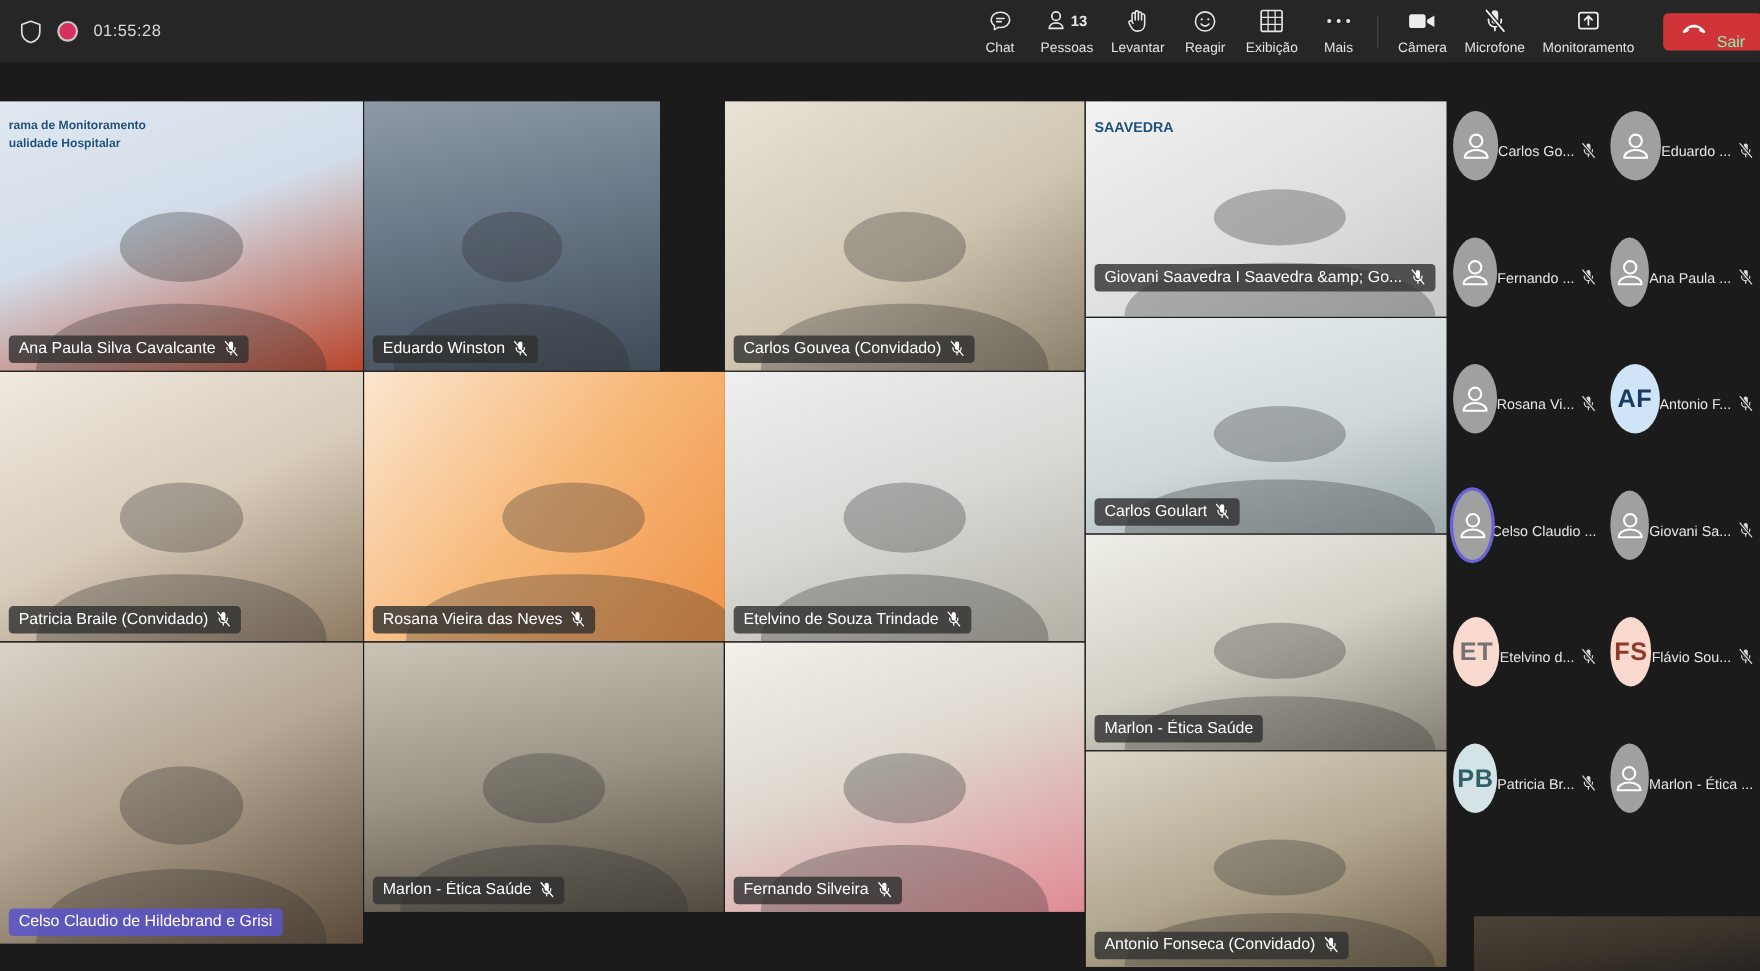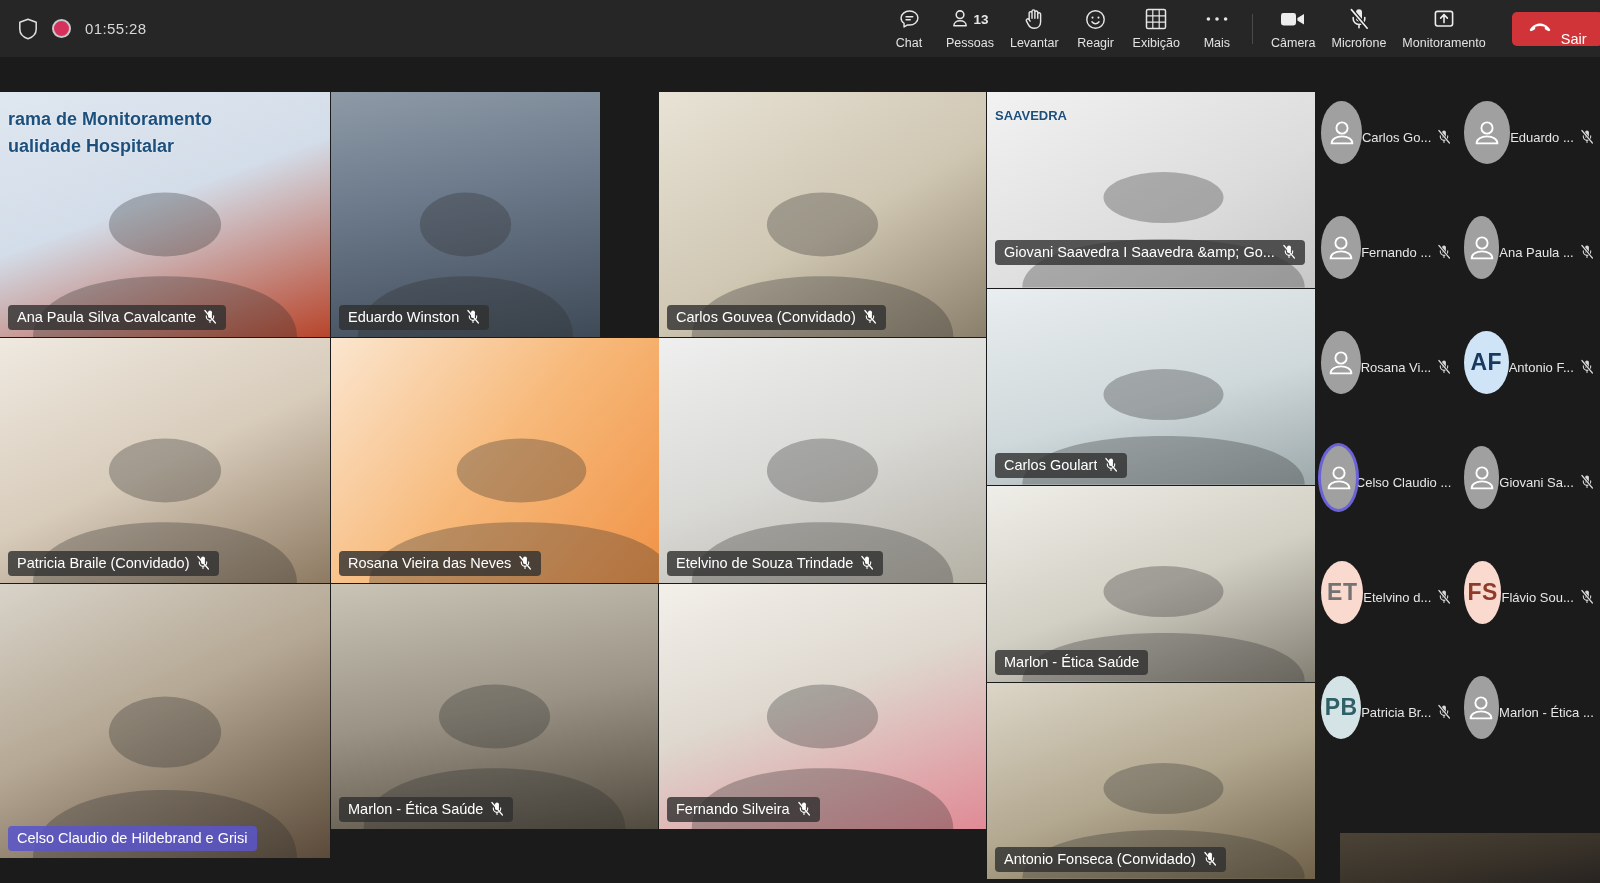--- a/index.html
+++ b/index.html
@@ -58,21 +58,21 @@
   .divider-v {
     width: 1px; height: 30px; background: #4a4a4a; margin: 0 10px;
   }
   .sair-btn {
     margin-left: 18px; margin-right: 16px;
     background: #d13438; border-radius: 5px;
     height: 34px; padding: 0 16px;
     display: flex; align-items: center; gap: 9px;
     cursor: pointer;
   }
-  .sair-btn .lbl { color: #ffffff; font-size: 14.5px; margin-top: 20px; }
+  .sair-btn .lbl { color: #86efac; font-size: 14.5px; margin-top: 20px; }
 
   
   .stage {
     position: absolute; top: 57px; left: 0;
     width: 1600px; height: 826px; background: #1b1b1b;
   }
   .grid-area {
     position: absolute; left: 0; top: 35px;
     width: 1340px; height: 756px;
   }
@@ -268,21 +268,21 @@
 </div>
 
 <div class="stage">
   <div class="grid-area" id="grid-area">
       <div class="tile" style="left: 0px; top: 0px; width: 330px; height: 245px;">
         <div class="bg" style="background: linear-gradient(160deg, rgb(223, 231, 240) 0%, rgb(211, 221, 233) 45%, rgb(184, 68, 42) 100%);"></div>
         <svg viewBox="0 0 100 100" preserveAspectRatio="none" style="position: absolute; left: 0px; bottom: 0px; width: 100%; height: 62%; opacity: 0.3;">
           <ellipse cx="50" cy="26" rx="17" ry="21" fill="#2b2b2b"></ellipse>
           <path d="M10 100c0-26 18-40 40-40s40 14 40 40z" fill="#2b2b2b"></path>
         </svg>
-        <div style="position: absolute; left: 8px; top: 14px; color: rgb(28, 79, 124); font-size: 18px; font-weight: 700; line-height: 1.5; text-shadow: rgba(255, 255, 255, 0.7) 0px 0px 2px;">
+        <div style="position: absolute; left: 8px; top: 14px; color: rgb(28, 79, 124); font-size: 11px; font-weight: 700; line-height: 1.5; text-shadow: rgba(255, 255, 255, 0.7) 0px 0px 2px;">
           <div>rama de Monitoramento</div>
           <div>ualidade Hospitalar</div>
         </div>
         <div class="name-tag">
           <span class="txt">Ana Paula Silva Cavalcante</span>
           <span style="display: flex; align-items: center;">
             <svg class="micoff" viewBox="0 0 14 16">
               <path d="M7 1.4a1.9 1.9 0 011.9 1.9v3.9A1.9 1.9 0 017 9.1a1.9 1.9 0 01-1.9-1.9V3.3A1.9 1.9 0 017 1.4z" fill="#ffffff"></path>
               <path d="M3.3 6.9v.6A3.7 3.7 0 007 11.2a3.7 3.7 0 003.7-3.7v-.6" fill="none" stroke="#ffffff" stroke-width="1.1" stroke-linecap="round"></path>
               <path d="M7 11.2v2.2" stroke="#ffffff" stroke-width="1.1" stroke-linecap="round"></path>

